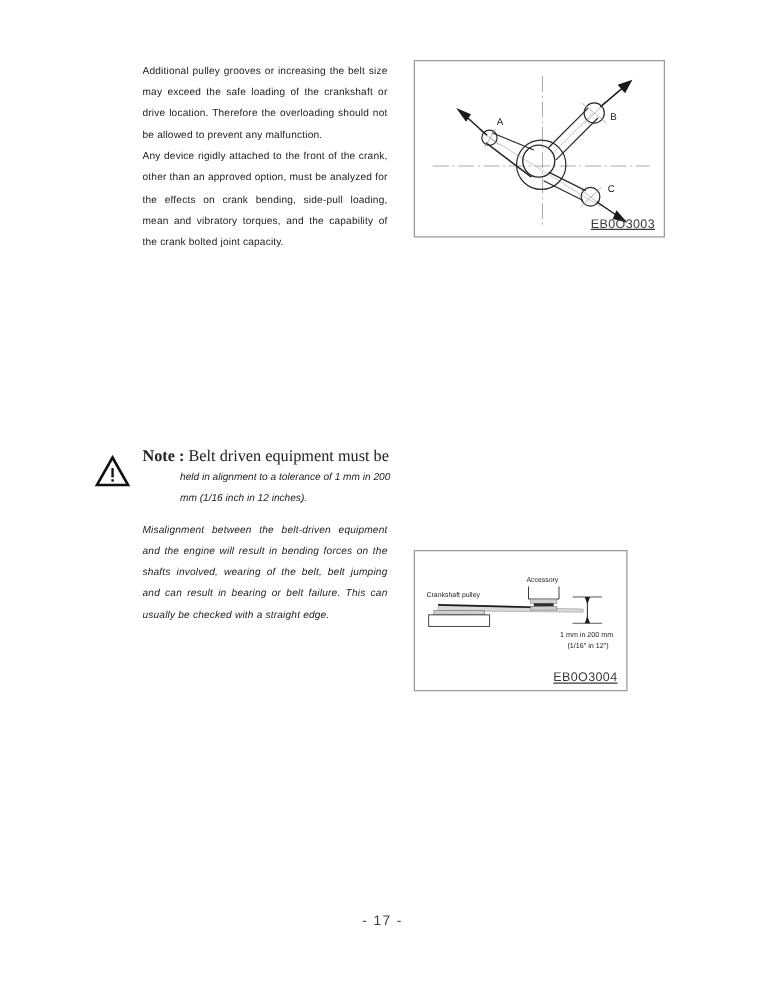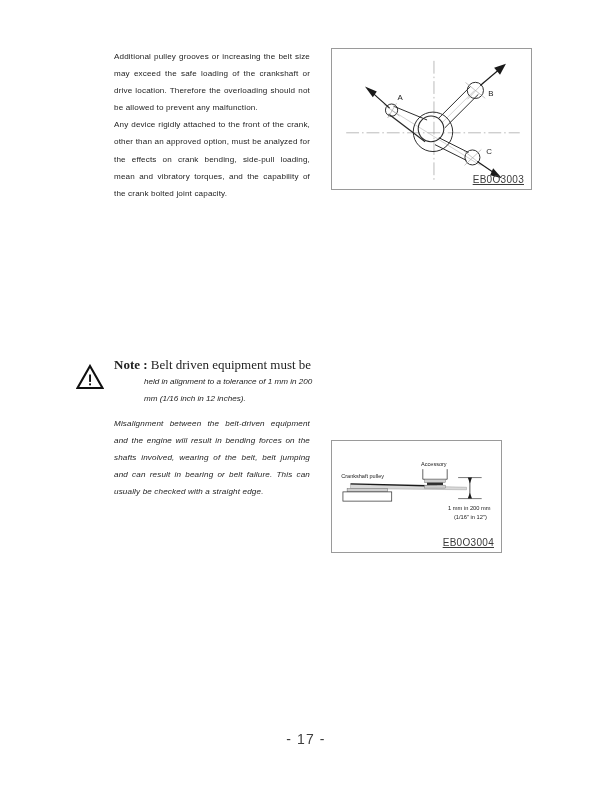--- a/index.html
+++ b/index.html
@@ -123,21 +123,21 @@
     height: 100%;
   }
 
   
   .footer {
     position: absolute;
     left: 0;
     top: 731px;
     width: 612px;
     text-align: center;
-    font-size: 14px;
+    font-size: 11px;
     color: #3d3d3d;
     letter-spacing: 1.1px;
   }
 </style>
 </head>
 <body>
 
 <div class="page">
 
   <div class="text-col">

